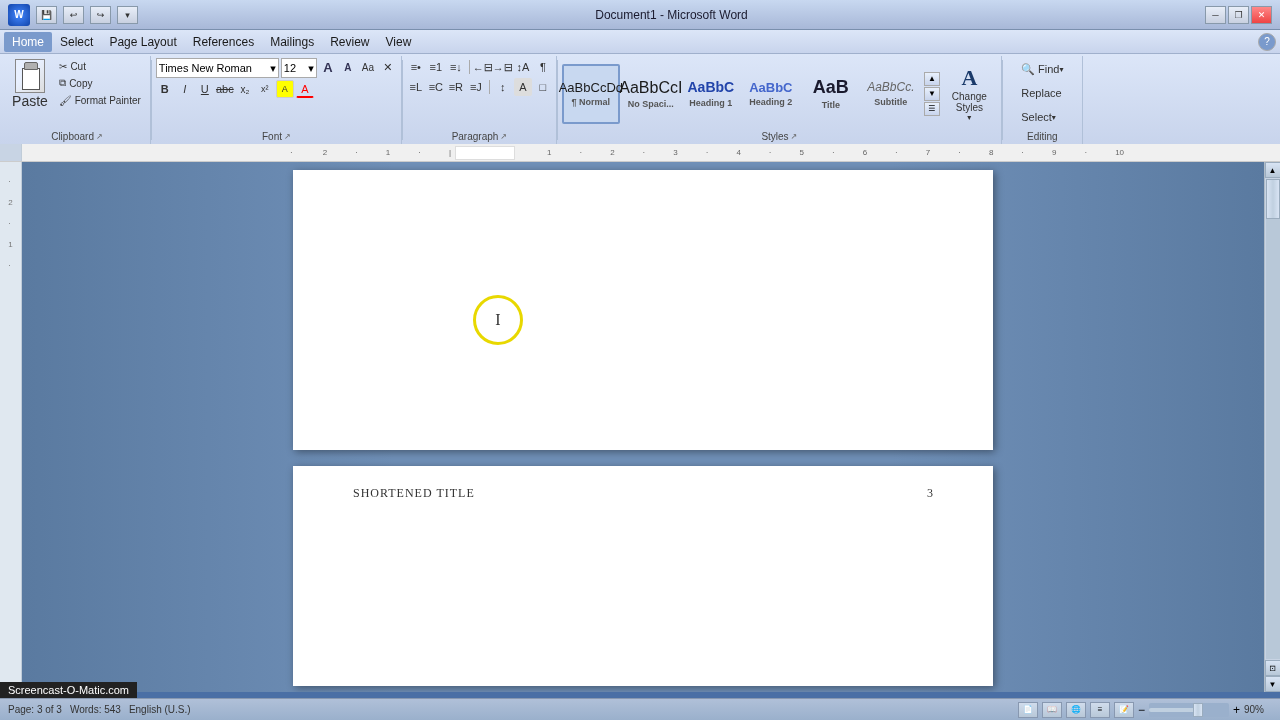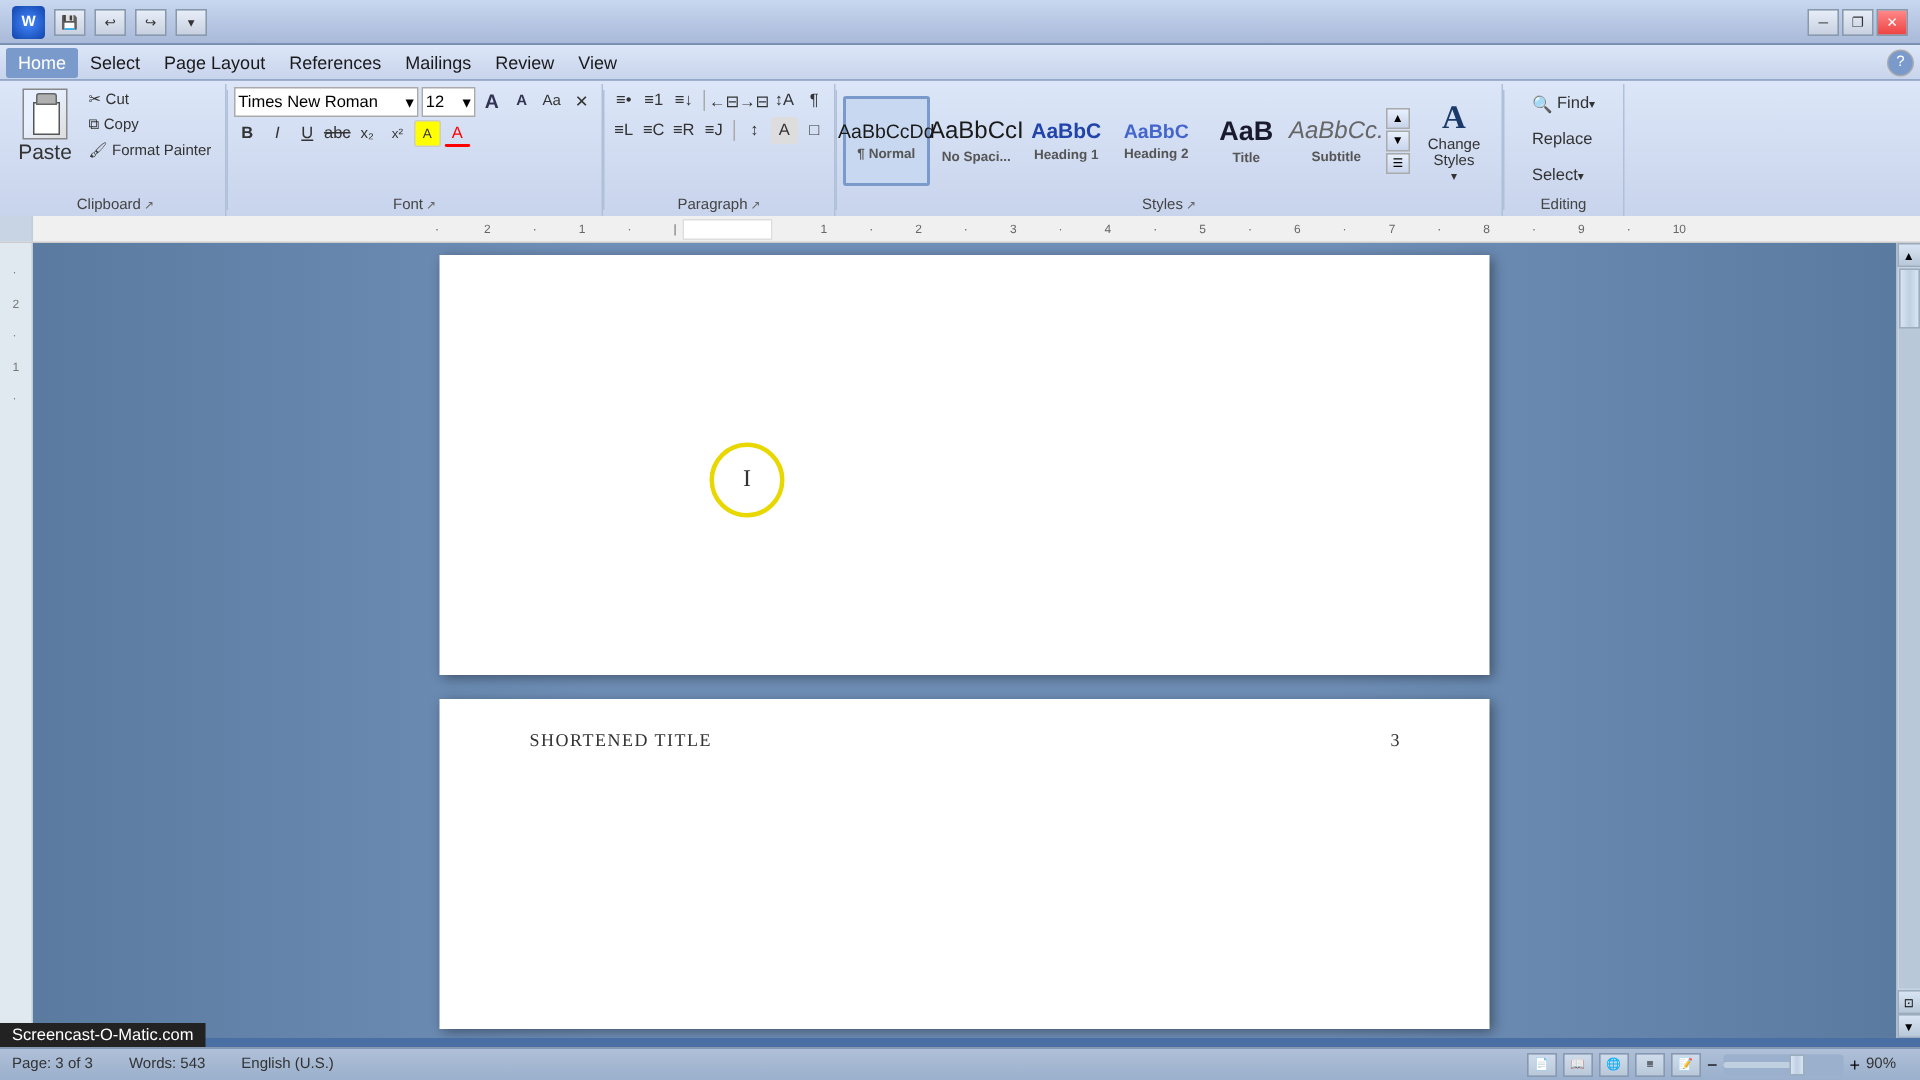--- a/index.html
+++ b/index.html
@@ -342,21 +342,21 @@
       display: flex;
       align-items: center;
       justify-content: space-between;
       padding: 0 8px;
       border-top: 1px solid #8898b0;
       position: absolute;
       bottom: 0;
       left: 0;
       right: 0;
     }
-    .status-left { display: flex; gap: 24px; font-size: 10px; color: #333; }
+    .status-left { display: flex; gap: 8px; font-size: 10px; color: #333; }
     .status-right { display: flex; gap: 4px; align-items: center; }
     .view-btn {
       width: 20px; height: 16px;
       border: 1px solid #8898b0;
       background: linear-gradient(to bottom, #d0dcec, #b8c8d8);
       cursor: pointer;
       font-size: 8px;
       display: flex; align-items: center; justify-content: center;
     }
     .zoom-slider {
@@ -393,20 +393,21 @@
 <body>
 
 <div class="title-bar">
   <div style="display:flex;align-items:center;gap:6px;">
     <div style="width:22px;height:22px;background:radial-gradient(circle,#4488ff,#1144aa);border-radius:3px;display:flex;align-items:center;justify-content:center;font-size:10px;color:white;font-weight:bold;">W</div>
     <div class="title-btn">💾</div>
     <div class="title-btn">↩</div>
     <div class="title-btn">↪</div>
     <div class="title-btn">▾</div>
   </div>
+  <div class="title-bar-title">Document1 - Microsoft Word</div>
   <div class="title-bar-controls">
     <div class="title-btn">─</div>
     <div class="title-btn">❐</div>
     <div class="title-btn close">✕</div>
   </div>
 </div>
 
 <div class="menu-bar">
   <div class="menu-item active">Home</div>
   <div class="menu-item">Select</div>
@@ -539,21 +540,21 @@
       </div>
       <div class="style-item">
         <div class="style-preview" style="font-size:13px;color:#4466cc;font-weight:bold;">AaBbC</div>
         <div class="style-label">Heading 2</div>
       </div>
       <div class="style-item">
         <div class="style-preview" style="font-size:18px;font-weight:bold;color:#1a1a2e;">AaB</div>
         <div class="style-label">Title</div>
       </div>
       <div class="style-item">
-        <div class="style-preview" style="font-size:16px;font-style:italic;color:#666;">AaBbCc.</div>
+        <div class="style-preview" style="font-size:12px;font-style:italic;color:#666;">AaBbCc.</div>
         <div class="style-label">Subtitle</div>
       </div>
 
       <div class="styles-scroll">
         <div class="styles-arrow">▲</div>
         <div class="styles-arrow">▼</div>
         <div class="styles-arrow">☰</div>
       </div>
 
       <div class="change-styles-btn">

